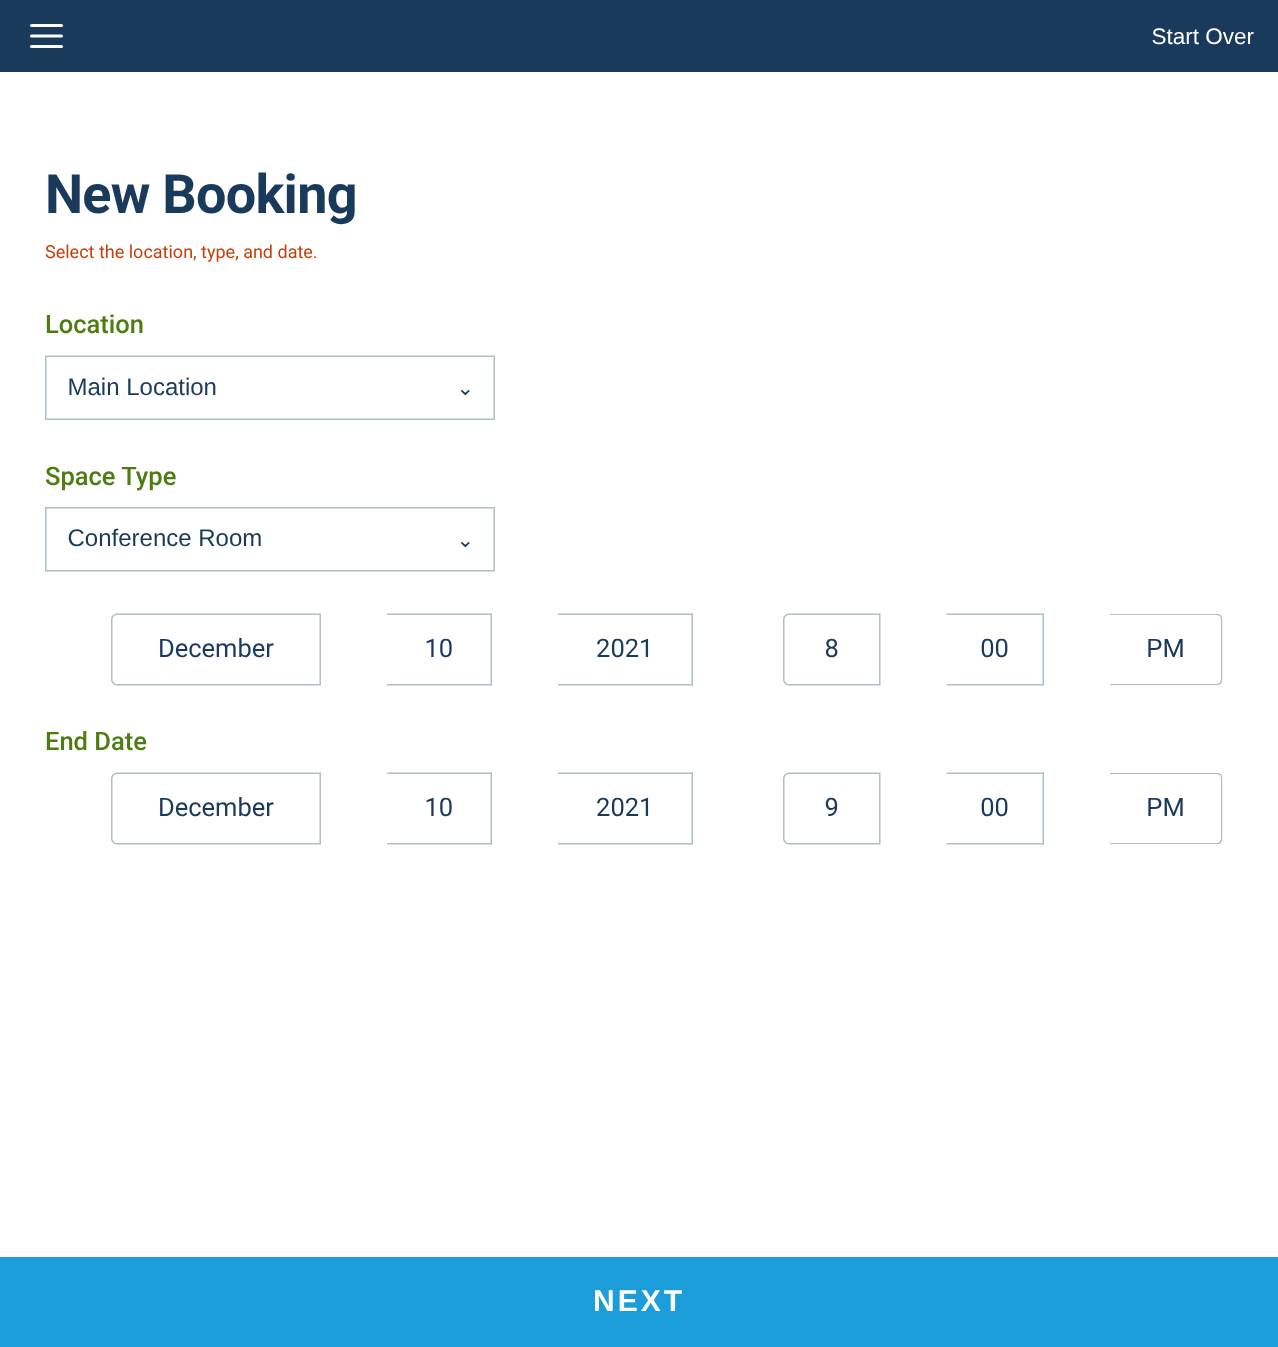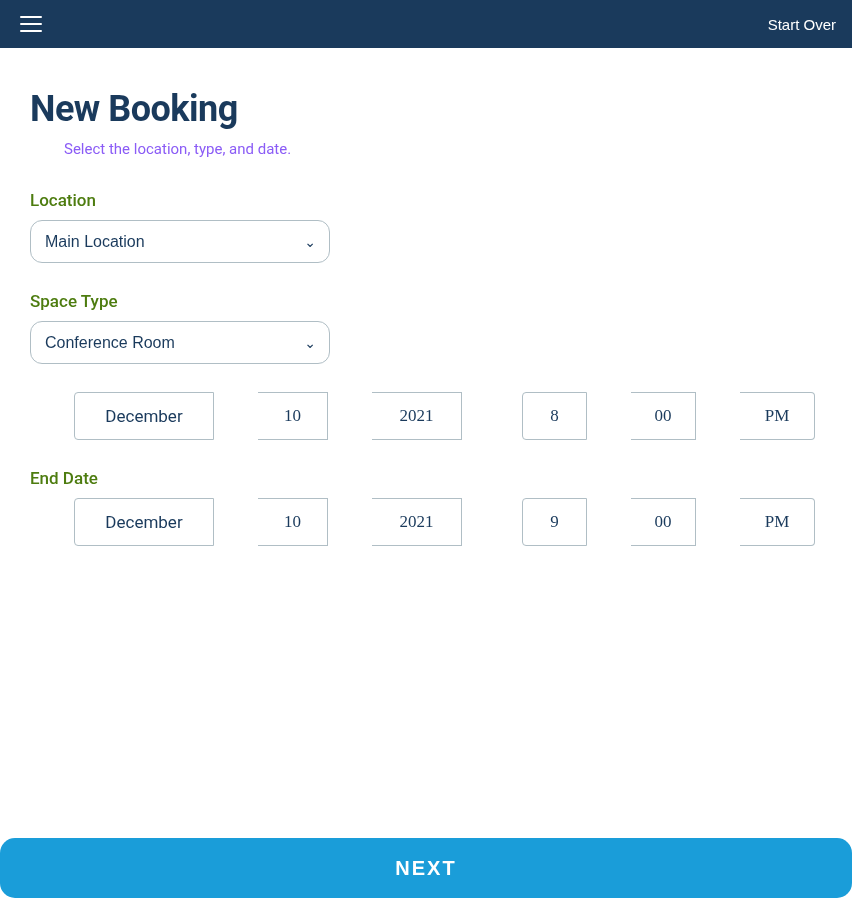--- a/index.html
+++ b/index.html
@@ -60,27 +60,27 @@
     .main-content {
       padding: 40px 30px 100px 30px;
     }
 
     .page-title {
       font-size: 36px;
       font-weight: 700;
       color: #1a3a5c;
       margin-bottom: 10px;
       letter-spacing: -0.5px;
+      margin-top: 21px;
     }
 
     .page-subtitle {
-      font-size: 15px;
-      color: #8b5cf6;
+      font-size: 12px;
+      color: #c2410c;
       margin-bottom: 32px;
-      margin-left: 34px;
     }
 
     .form-section {
       margin-bottom: 28px;
     }
 
     .field-label {
       font-size: 17px;
       font-weight: 500;
       color: #4d7c0f;
@@ -96,21 +96,21 @@
 
     .select-wrapper select {
       appearance: none;
       -webkit-appearance: none;
       width: 100%;
       padding: 12px 40px 12px 14px;
       font-size: 16px;
       color: #1a3a5c;
       font-weight: 400;
       border: 1.5px solid #b0bec5;
-      border-radius: 12px;
+      border-radius: 0;
       background: #fff;
       cursor: pointer;
       outline: none;
     }
 
     .select-chevron {
       position: absolute;
       right: 14px;
       top: 50%;
       transform: translateY(-50%);
@@ -137,21 +137,20 @@
       background: #fff;
       min-height: 48px;
       display: flex;
       align-items: center;
       justify-content: center;
       margin-left: 44px;
     }
 
     .datetime-cell:not(:first-child) {
       border-left: none;
-      font-family: Liberation Serif, serif;
     }
 
     .cell-month {
       width: 140px;
       border-radius: 4px 0 0 4px;
     }
 
     .cell-day {
       width: 70px;
     }
@@ -190,21 +189,20 @@
     .footer-bar {
       position: fixed;
       bottom: 0;
       left: 0;
       width: 852px;
       height: 60px;
       background: #1a9dd9;
       display: flex;
       align-items: center;
       justify-content: center;
-      border-radius: 15px;
     }
 
     .next-button {
       background: none;
       border: none;
       color: #fff;
       font-size: 20px;
       font-weight: 700;
       letter-spacing: 2px;
       cursor: pointer;

